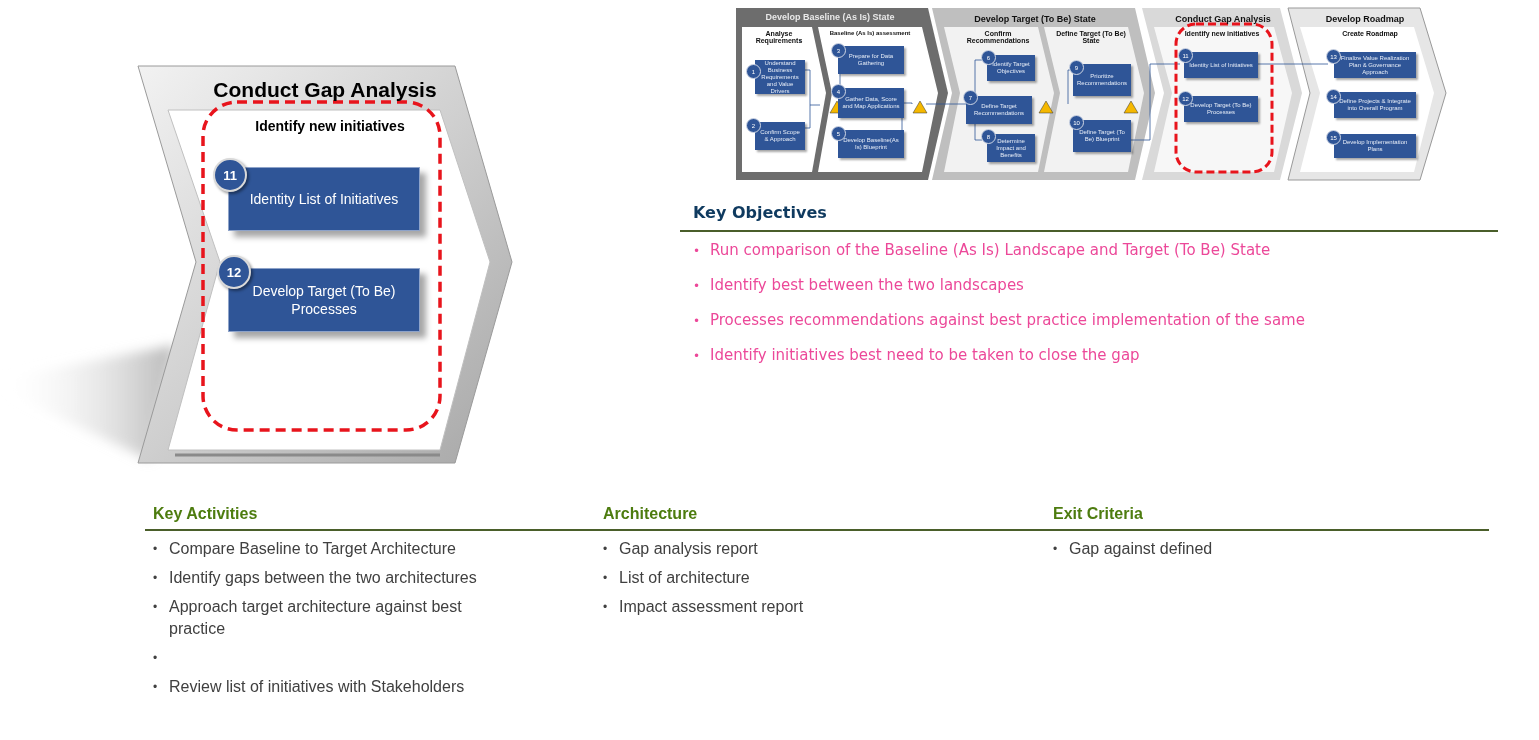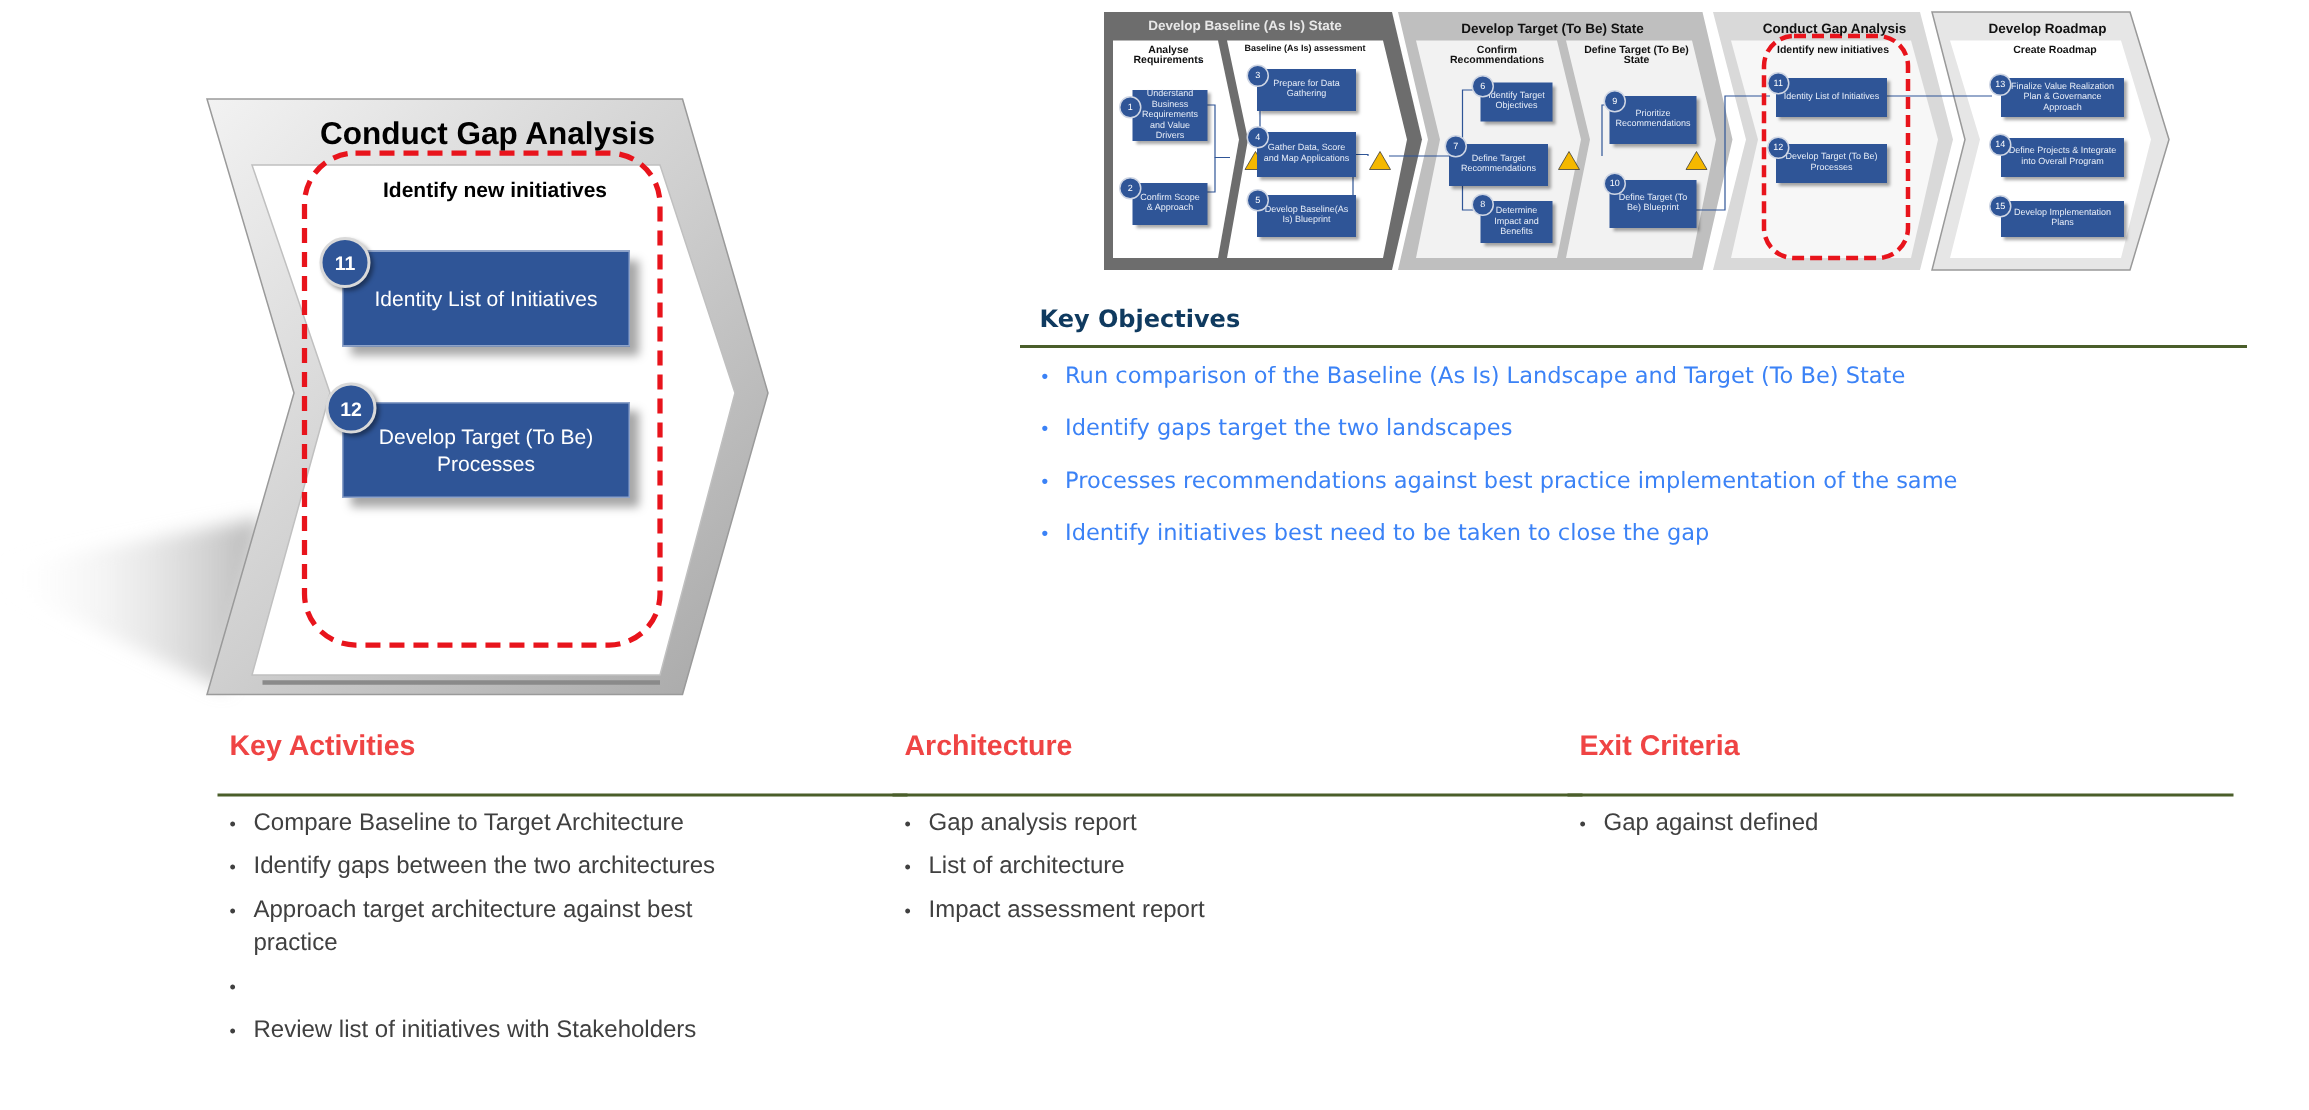--- a/index.html
+++ b/index.html
@@ -17,25 +17,25 @@
   #process-map { position:absolute; left:730px; top:0; width:720px; height:185px; }
   .pm-text { position:absolute; font-size:8px; text-align:center; font-weight:bold; color:#111; }
   .pm-head { position:absolute; font-size:9px; font-weight:bold; text-align:center; }
   .pm-box { position:absolute; background:#2f5597; color:#e8eef8; font-size:6px; line-height:7px; display:flex; align-items:center; justify-content:center; text-align:center; box-shadow:2px 2px 2px rgba(0,0,0,0.35); padding:0 3px; box-sizing:border-box; }
   .pm-badge { position:absolute; width:13px; height:13px; border-radius:50%; background:#2f5597; border:1px solid #cfd6e4; color:#fff; font-size:6px; display:flex; align-items:center; justify-content:center; }
 
   
   .ko-title { position:absolute; left:693px; top:203px; font-size:16px; font-weight:bold; color:#0f3a5f; font-family:"DejaVu Sans", sans-serif; }
   .ko-rule { position:absolute; left:680px; top:230px; width:818px; height:2px; background:#4a5e2a; }
   .ko-list { position:absolute; left:693px; top:238px; margin:0; padding:0; list-style:none; }
-  .ko-list li { font-family:"DejaVu Sans", sans-serif; font-size:15px; color:#3b82f6; height:35px; line-height:24px; }
+  .ko-list li { font-family:"DejaVu Sans", sans-serif; font-size:15px; color:#ec4899; height:35px; line-height:24px; }
   .ko-list li .b { display:inline-block; width:17px; font-size:12px; }
 
   
-  .col-title { position:absolute; top:487px; font-size:19px; font-weight:bold; color:#ef4444; }
+  .col-title { position:absolute; top:505px; font-size:16px; font-weight:bold; color:#4d7c0f; }
   .col-rule { position:absolute; top:529px; height:2px; background:#4a5e2a; }
   .col-list { position:absolute; top:538px; margin:0; padding:0; list-style:none; }
   .col-list li { font-size:16px; color:#404040; line-height:22px; margin-bottom:7px; display:flex; }
   .col-list li .b { width:16px; flex:none; font-size:12px; }
 </style>
 </head>
 <body>
 
 <svg id="big-chevron" viewBox="0 60 530 420">
   <defs>
@@ -187,21 +187,21 @@
   <div class="pm-box" style="left:604px;top:134px;width:82px;height:24px;">
       <span>Develop Implementation Plans</span>
     </div>
   <div class="pm-badge" style="left:596px;top:130px;">15</div>
 </div>
 
 <div class="ko-title">Key Objectives</div>
 <div class="ko-rule"></div>
 <ul class="ko-list">
   <li><span class="b">•</span><span>Run comparison of the Baseline (As Is) Landscape and Target (To Be) State</span></li>
-  <li><span class="b">•</span><span>Identify gaps target the two landscapes</span></li>
+  <li><span class="b">•</span><span>Identify best between the two landscapes</span></li>
   <li><span class="b">•</span><span>Processes recommendations against best practice implementation of the same</span></li>
   <li><span class="b">•</span><span>Identify initiatives best need to be taken to close the gap</span></li>
 </ul>
 
 <div class="col-title" style="left:153px;">Key Activities</div>
 <div class="col-rule" style="left:145px;width:460px;"></div>
 <ul class="col-list" style="left:153px;width:380px;">
   <li>
       <span class="b">•</span>
       <span>Compare Baseline to Target Architecture</span>

